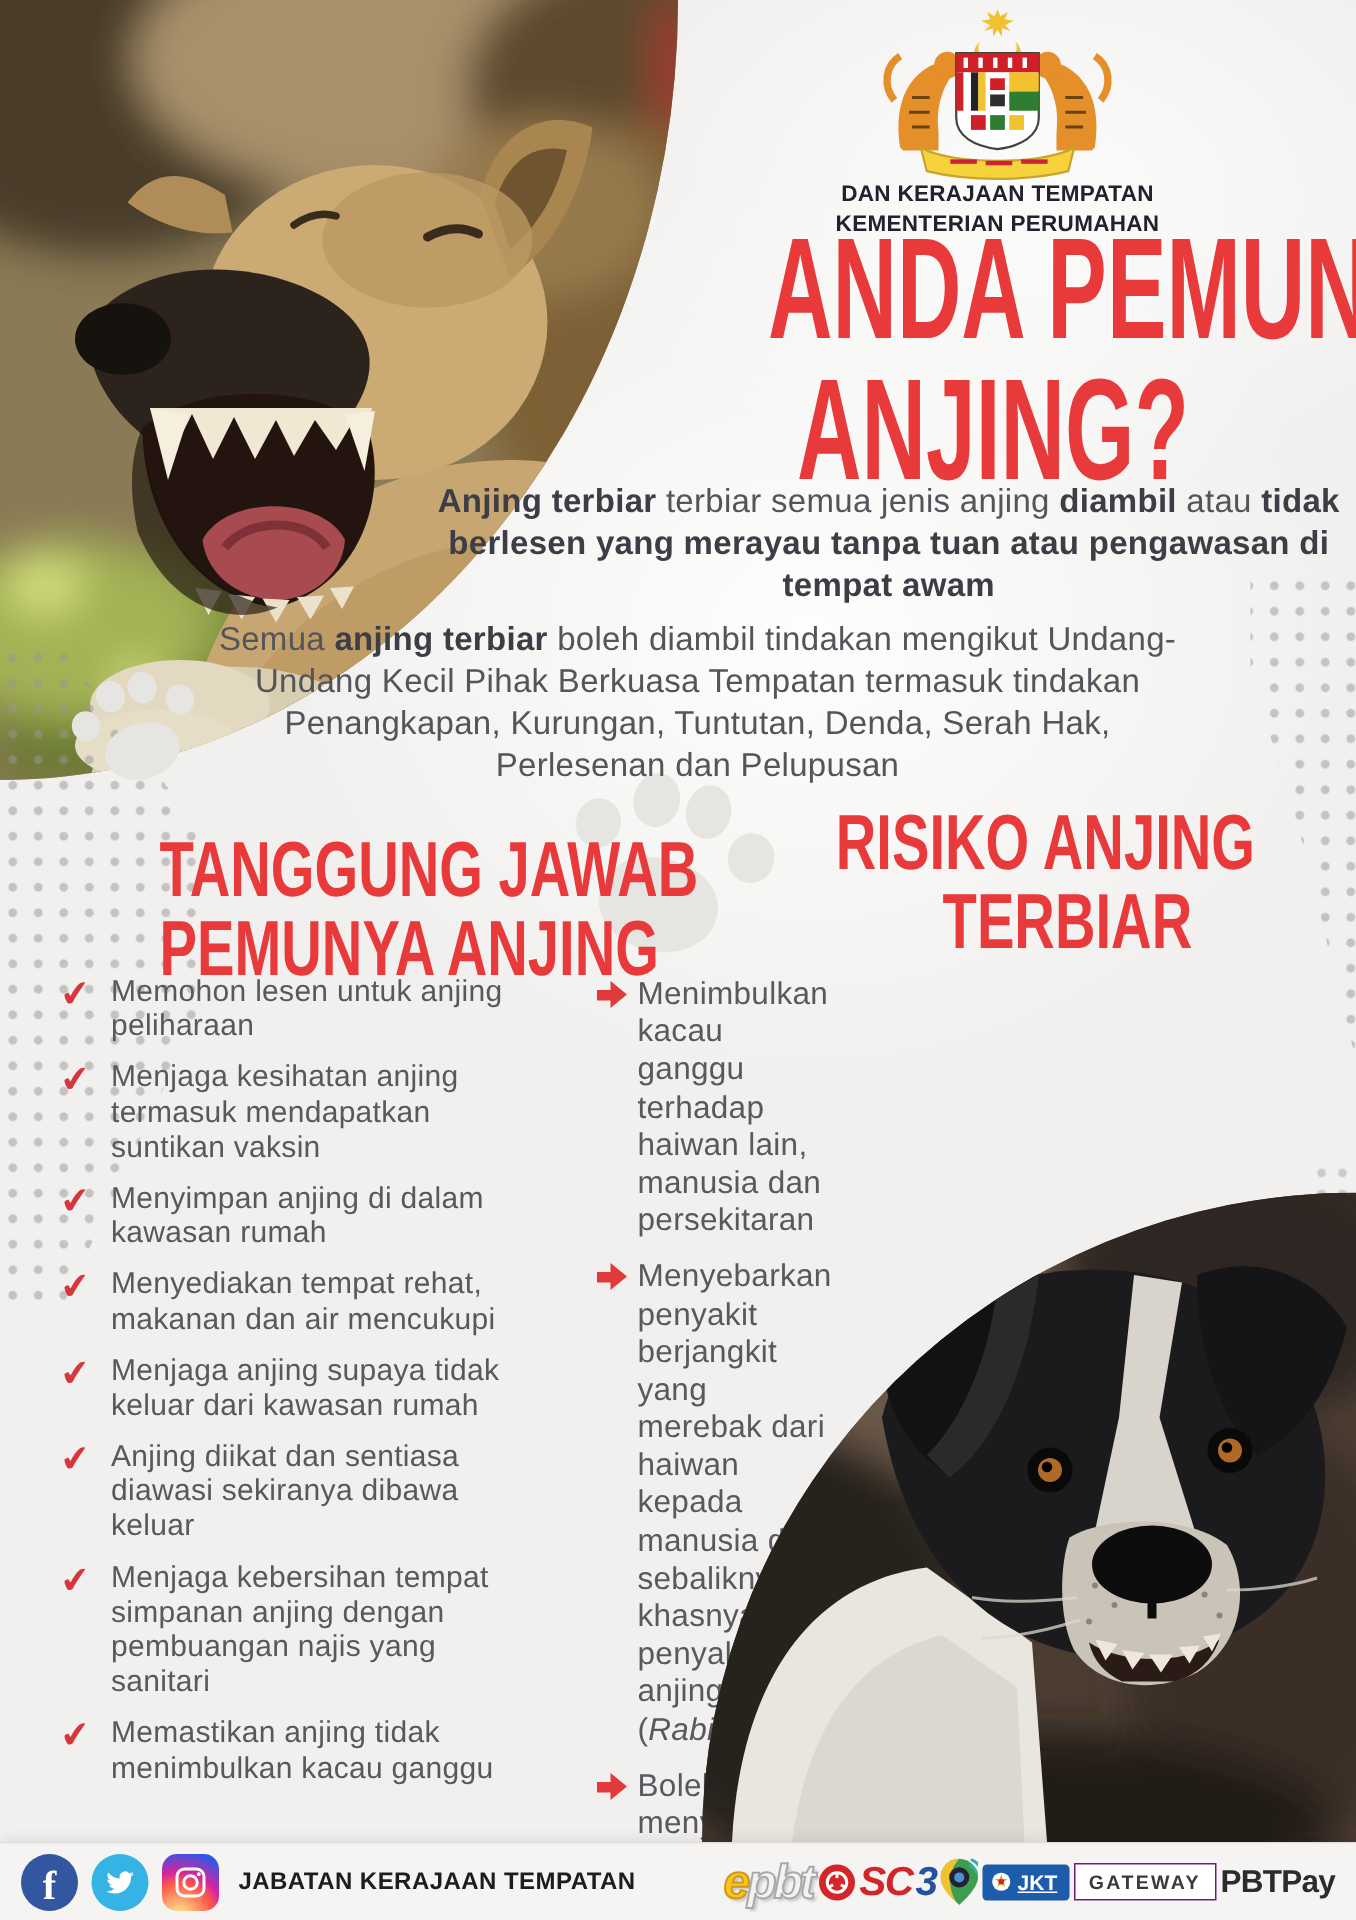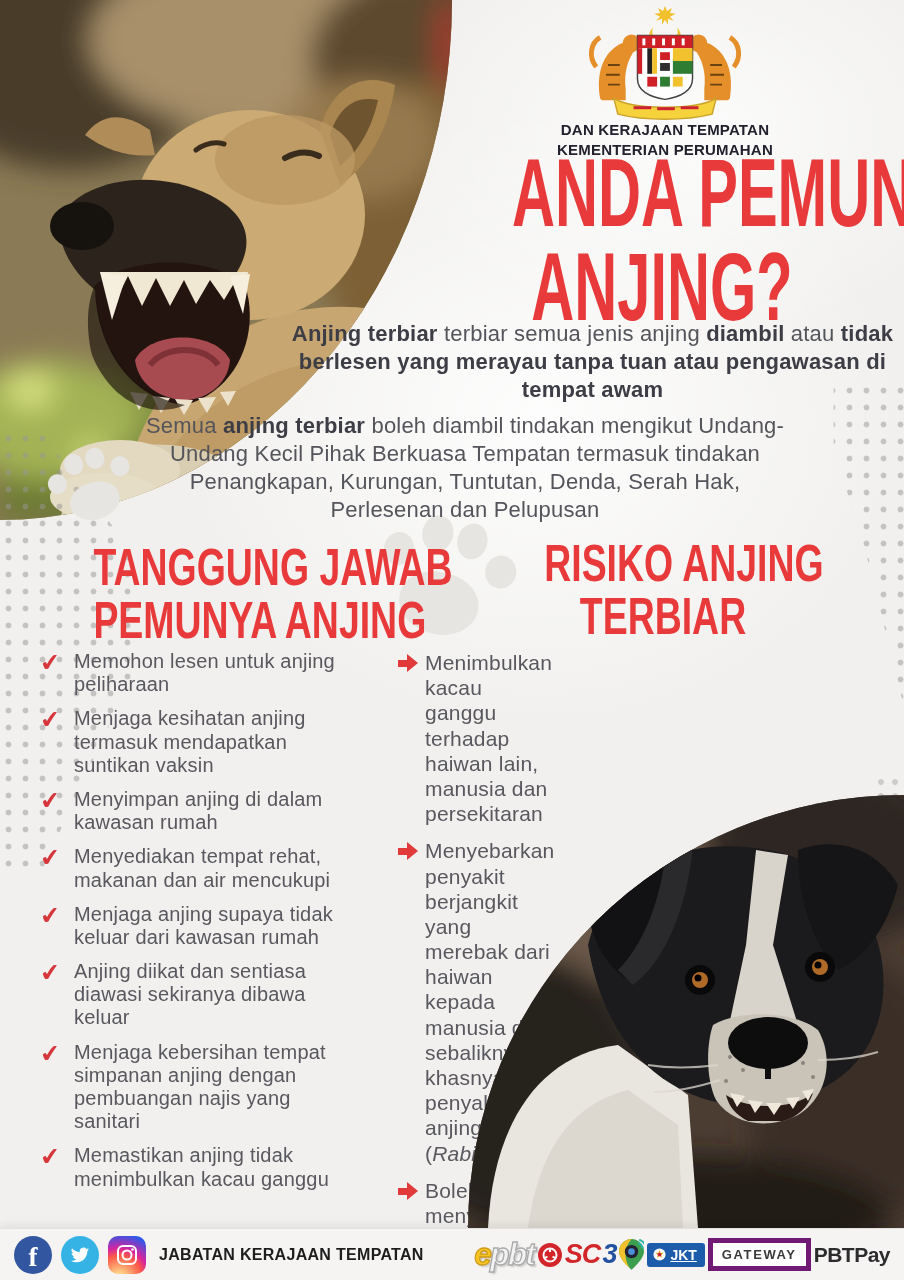--- a/index.html
+++ b/index.html
@@ -49,25 +49,25 @@
          letter-spacing:0;white-space:nowrap;}
 
   
   .intro{position:absolute;margin:0;text-align:center;color:#54545b;font-size:22px;line-height:1.27;
          letter-spacing:.2px;}
   .intro .b{font-weight:bold;color:#3d3d46;}
   .intro-def{left:285px;top:320px;width:615px;}
   .intro-enf{left:133px;top:412px;width:664px;}
 
   
-  .col-heading{position:absolute;margin:3px;text-align:center;color:#e83a3b;font-weight:800;}
+  .col-heading{position:absolute;margin:16px;text-align:right;color:#e83a3b;font-weight:800;}
   .col-heading .hline{display:block;font-size:52px;line-height:1.02;transform:scaleX(.72);
         transform-origin:50% 50%;white-space:nowrap;}
   .head-left{left:40px;top:538px;width:360px;}
-  .head-right{left:495px;top:534px;width:330px;}
+  .head-right{left:495px;top:520px;width:330px;}
 
   
   .list{position:absolute;}
   .list-left{left:40px;top:650px;width:362px;}
   .list-right{left:398px;top:650px;width:506px;}
   .item{display:flex;align-items:flex-start;margin-bottom:12px;}
   .itext{color:#58585e;letter-spacing:.2px;}
   .list-left .item{margin-bottom:11px;}
   .list-left .itext{font-size:20px;line-height:1.16;max-width:288px;}
   .list-right .itext{font-size:21px;line-height:1.2;max-width:458px;}
@@ -94,21 +94,21 @@
   .dept{margin-left:13px;font-size:16px;font-weight:800;color:#1d1d1d;letter-spacing:.3px;}
   .brandbar{margin-left:auto;display:flex;align-items:center;gap:3px;}
   .epbt{font-style:italic;font-weight:900;font-size:32px;letter-spacing:-2px;color:#f2f2f2;
         -webkit-text-stroke:1.3px #a9a9a9;text-shadow:2px 2px 2px rgba(0,0,0,.18);}
   .epbt .e{color:#f6c522;-webkit-text-stroke:1.3px #cf9a1b;}
   .osc{display:flex;align-items:center;gap:2px;font-style:italic;font-weight:900;font-size:27px;letter-spacing:-1px;}
   .osc .sc{color:#d3262a;}
   .osc .three{color:#2352a0;}
   .jkt-box{background:#1d5caa;color:#fff;font-weight:800;font-size:14px;border-radius:3px;
         display:flex;align-items:center;gap:4px;padding:4px 8px 4px 6px;text-decoration:underline;}
-  .gateway-box{background:#fff;border:5px solid #701a75;color:#3a3a3a;font-weight:700;font-size:13px;
+  .gateway-box{background:#fff;border:1px solid #701a75;color:#3a3a3a;font-weight:700;font-size:13px;
         letter-spacing:1.6px;padding:4px 9px;}
   .pbtpay{font-weight:900;font-size:21px;color:#2c2c2e;letter-spacing:-.5px;}
 </style>
 </head>
 <body>
 
 <div class="page">
 
   <div class="glow"></div>
   <div class="glow2"></div>

